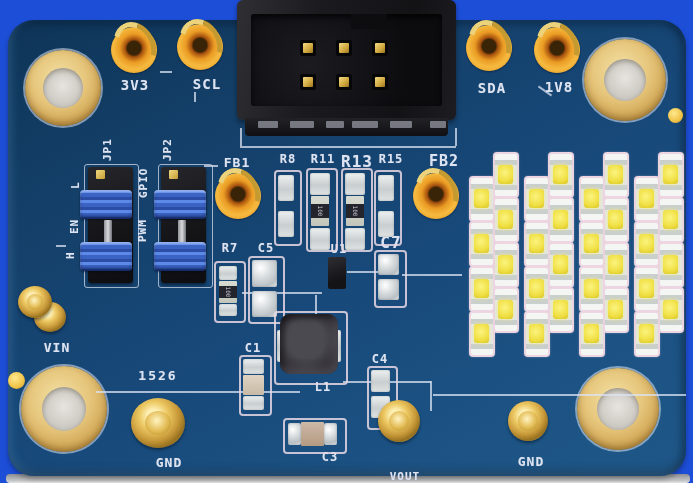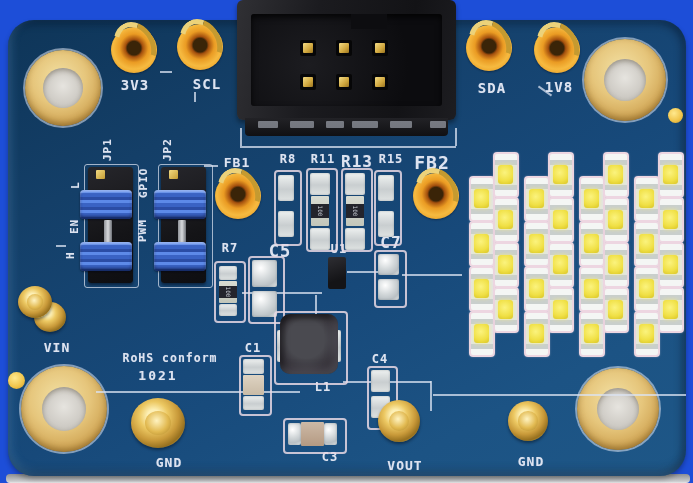--- a/index.html
+++ b/index.html
@@ -123,39 +123,38 @@
   <div class="line" style="left:433px;top:394px;width:253px;height:1.5px"></div>
   <div class="line" style="left:240px;top:146px;width:216px;height:1.5px"></div>
   <div class="line" style="left:240px;top:128px;width:1.5px;height:18px"></div>
   <div class="line" style="left:455px;top:128px;width:1.5px;height:18px"></div>
 
   <div class="sk" style="left:115px;top:77px;width:40px;font-size:14px">3V3</div>
   <div class="sk" style="left:187px;top:76px;width:40px;font-size:14px">SCL</div>
   <div class="sk" style="left:472px;top:80px;width:40px;font-size:14px">SDA</div>
   <div class="sk" style="left:539px;top:79px;width:40px;font-size:14px">1V8</div>
   <div class="sk" style="left:217px;top:155px;width:40px;font-size:13px">FB1</div>
-  <div class="sk" style="left:412px;top:152px;width:40px;font-size:18px">FB2</div>
+  <div class="sk" style="left:424px;top:152px;width:40px;font-size:15px">FB2</div>
   <div class="sk" style="left:272px;top:152px;width:32px;font-size:12px">R8</div>
   <div class="sk" style="left:305px;top:152px;width:36px;font-size:12px">R11</div>
   <div class="sk" style="left:339px;top:152px;width:36px;font-size:16px">R13</div>
   <div class="sk" style="left:373px;top:152px;width:36px;font-size:12px">R15</div>
   <div class="sk" style="left:216px;top:241px;width:28px;font-size:12px">R7</div>
-  <div class="sk" style="left:264px;top:241px;width:32px;font-size:17px">C5</div>
+  <div class="sk" style="left:250px;top:241px;width:32px;font-size:12px">C5</div>
   <div class="sk" style="left:325px;top:242px;width:28px;font-size:12px">U1</div>
   <div class="sk" style="left:377px;top:233px;width:28px;font-size:16px">C7</div>
   <div class="sk" style="left:239px;top:341px;width:28px;font-size:12px">C1</div>
   <div class="sk" style="left:309px;top:380px;width:28px;font-size:12px">L1</div>
   <div class="sk" style="left:316px;top:450px;width:28px;font-size:12px">C3</div>
   <div class="sk" style="left:366px;top:352px;width:28px;font-size:12px">C4</div>
   <div class="sk" style="left:37px;top:340px;width:40px;font-size:13px">VIN</div>
   <div class="sk" style="left:147px;top:455px;width:44px;font-size:13px">GND</div>
-  <div class="sk" style="left:380px;top:458px;width:50px;font-size:13px">VOUT</div>
+  <div class="sk" style="left:380px;top:470px;width:50px;font-size:11px">VOUT</div>
   <div class="sk" style="left:509px;top:454px;width:44px;font-size:13px">GND</div>
-  <div class="sk" style="left:106px;top:351px;width:128px;font-size:11.5px">RoHS conform</div>
-  <div class="sk" style="left:128px;top:368px;width:60px;font-size:13px;letter-spacing:2px">1021</div>
+  <div class="sk" style="left:128px;top:368px;width:60px;font-size:13px;letter-spacing:2px">1526</div>
 
   <div class="sk v" style="left:101px;top:131px;height:38px;font-size:11px">JP1</div>
   <div class="sk v" style="left:161px;top:131px;height:38px;font-size:11px">JP2</div>
   <div class="sk v" style="left:69px;top:176px;height:18px;font-size:11px">L</div>
   <div class="sk v" style="left:68px;top:211px;height:30px;font-size:11px">EN</div>
   <div class="sk v" style="left:64px;top:246px;height:18px;font-size:11px">H</div>
   <div class="sk v" style="left:137px;top:157px;height:52px;font-size:11px">GPIO</div>
   <div class="sk v" style="left:136px;top:212px;height:38px;font-size:11px">PWM</div>
 
   <div class="loop" style="left:111px;top:27px">

